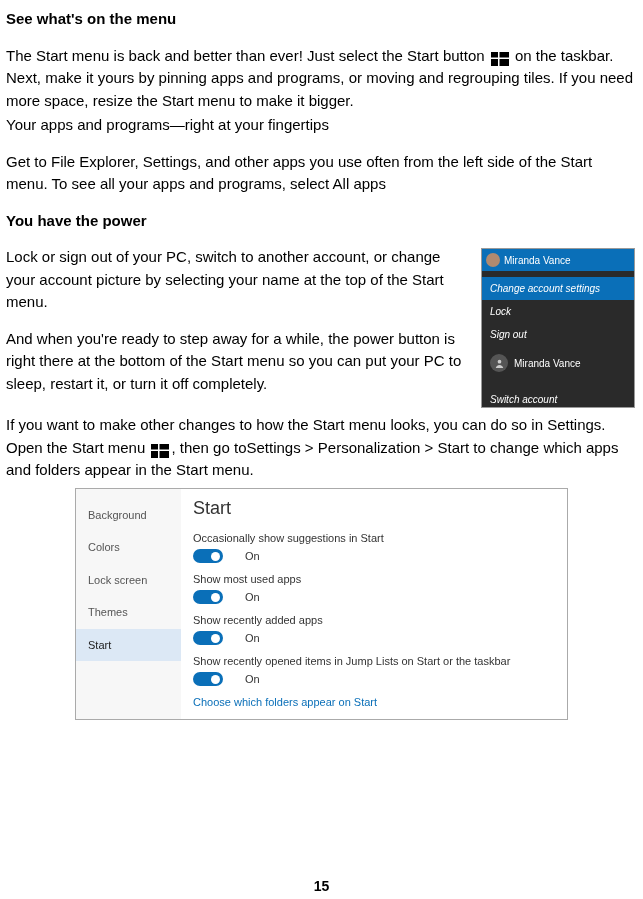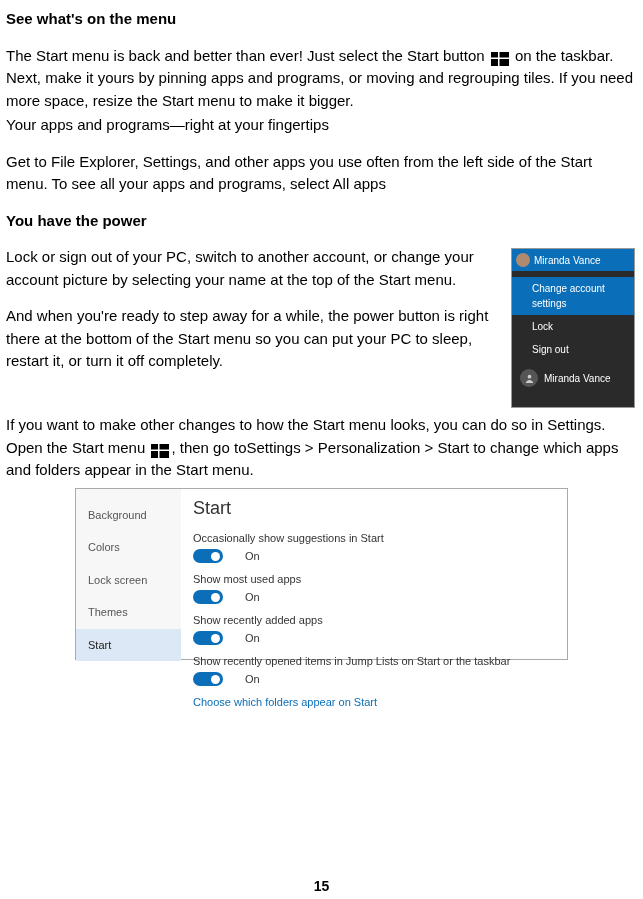--- a/index.html
+++ b/index.html
@@ -20,36 +20,36 @@
     .start-icon {
       display: inline-block;
       width: 18px; height: 14px;
       vertical-align: middle;
       position: relative;
       margin: 0 2px;
     }
     .start-icon svg { width: 100%; height: 100%; }
     .fl-r { float: right; margin: 2px 2px 6px 10px; }
     .acct-shot {
-      width: 124px; height: 160px;
+      width: 154px; height: 160px;
       border: 1px solid #999;
       background: #2a2a2a;
       font-size: 10px; color: #fff;
     }
     .acct-top { background: #0a6fb8; height: 22px; display: flex; align-items: center; padding-left: 4px; gap: 4px; }
     .acct-avatar { width: 14px; height: 14px; border-radius: 50%; background: #b08a70; }
     .acct-list { padding: 6px 0; }
-    .acct-item { padding: 4px 20px; }
+    .acct-item { padding: 4px 8px; font-style: italic; }
     .acct-item.sel { background: #0a6fb8; }
     .acct-row { display: flex; align-items: center; gap: 6px; padding: 8px 8px; }
     .acct-av2 { width: 18px; height: 18px; border-radius: 50%; background: #555; display: flex; align-items: center; justify-content: center; }
     .acct-av2 svg { width: 11px; height: 11px; }
 
     .settings-shot {
-      width: 493px; height: 172px;
+      width: 493px; height: 232px;
       margin: 4px auto 0 auto;
       border: 1px solid #aaa;
       background: #fff;
       display: flex;
       font-size: 11px;
       color: #333;
     }
     .settings-nav { width: 105px; background: #f7f7f7; padding: 10px 0; }
     .settings-nav div { padding: 8px 12px; color: #555; }
     .settings-nav .active { background: #dce8f5; color: #222; }

